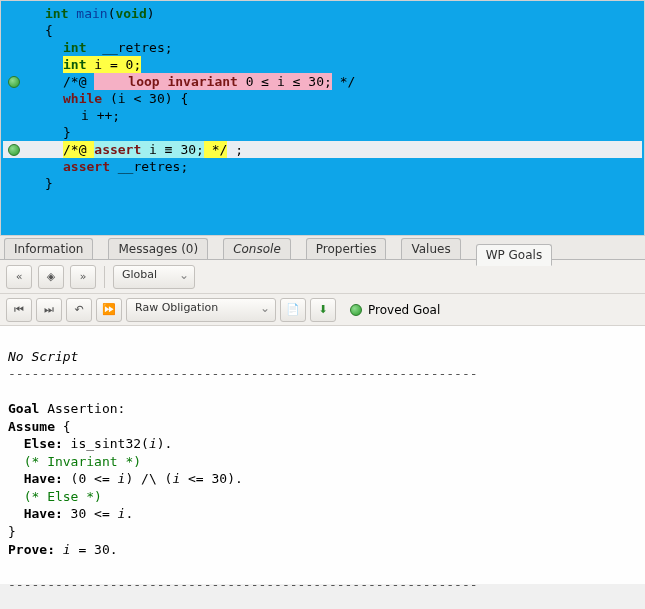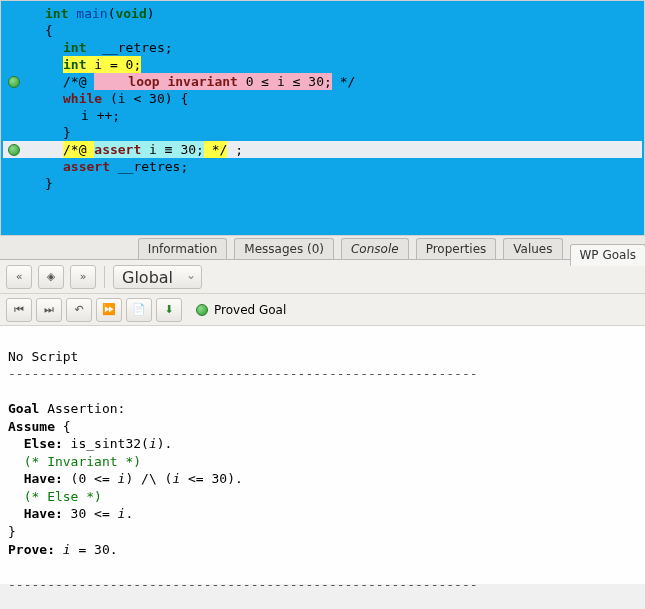--- a/index.html
+++ b/index.html
@@ -35,22 +35,21 @@
   .hl-cyan { background: #a0f0f0; }
   .line-selected { background: #eaeef2; display:flex; width:100%; }
 
   .tabbar {
     display: flex;
     border-bottom: 1px solid #b8b8b8;
     background: #eceae7;
     height: 24px;
     align-items: flex-end;
     padding-left: 4px;
-    gap: 8px;
-    justify-content: flex-end;
+    gap: 16px;
   }
   .tab {
     padding: 3px 9px 3px 9px;
     border: 1px solid #b8b8b8;
     border-bottom: none;
     background: #e6e4e1;
     font-size: 12px;
     color: #333;
     border-top-left-radius: 3px;
     border-top-right-radius: 3px;
@@ -77,22 +76,22 @@
     display:flex; align-items:center; justify-content:center;
     font-size: 11px; color:#555;
     cursor:pointer;
   }
   .sep { width:1px; height:22px; background:#cac7c3; margin:0 2px;}
   .select {
     height: 24px;
     border: 1px solid #c4c1bd;
     border-radius: 3px;
     background: linear-gradient(#fdfcfa,#e9e7e3);
-    padding: 2px 28px 2px 8px;
-    font-size: 16px;
+    padding: 2px 37px 2px 8px;
+    font-size: 11px;
     color:#333;
     position: relative;
     cursor:pointer;
   }
   .select::after {
     content:"⌄"; position:absolute; right:5px; top:2px; color:#888; font-size:12px;
   }
   .toolbar2 {
     display: flex;
     align-items: center;
@@ -104,21 +103,21 @@
   }
   .goal-text {
     padding: 4px 8px 8px 8px;
     font-family: "DejaVu Sans Mono", monospace;
     font-size: 13px;
     line-height: 1.35;
     background: #fefefe;
     white-space: pre;
     height: 258px;
   }
-  .oblique { }
+  .oblique { font-style: italic; }
   .hr-dash { letter-spacing: 0; color:#555; }
   .ital { font-style: italic; }
   .bold { font-weight: bold; }
   .green2 { color: #0a7a0a; }
   .status { display:flex; align-items:center; gap:6px; margin-left:10px;text-align:right;}
 </style>
 </head>
 <body>
 
 <div class="code-panel">
@@ -151,20 +150,21 @@
   <div class="sep"></div>
   <div class="select" style="min-width:70px">Global</div>
   <div style="width:50px"></div>
 </div>
 
 <div class="toolbar2">
   <div class="tbtn">⏮</div>
   <div class="tbtn">⏭</div>
   <div class="tbtn">↶</div>
   <div class="tbtn">⏩</div>
+  <div class="select" style="min-width:150px">Raw Obligation</div>
   <div class="tbtn">📄</div>
   <div class="tbtn" style="color:#2a8a2a;">⬇</div>
   <div class="status">
     <span class="bullet"></span>
     <span>Proved Goal</span>
   </div>
 </div>
 
 <div class="goal-text">
 <span class="oblique">No Script</span>

